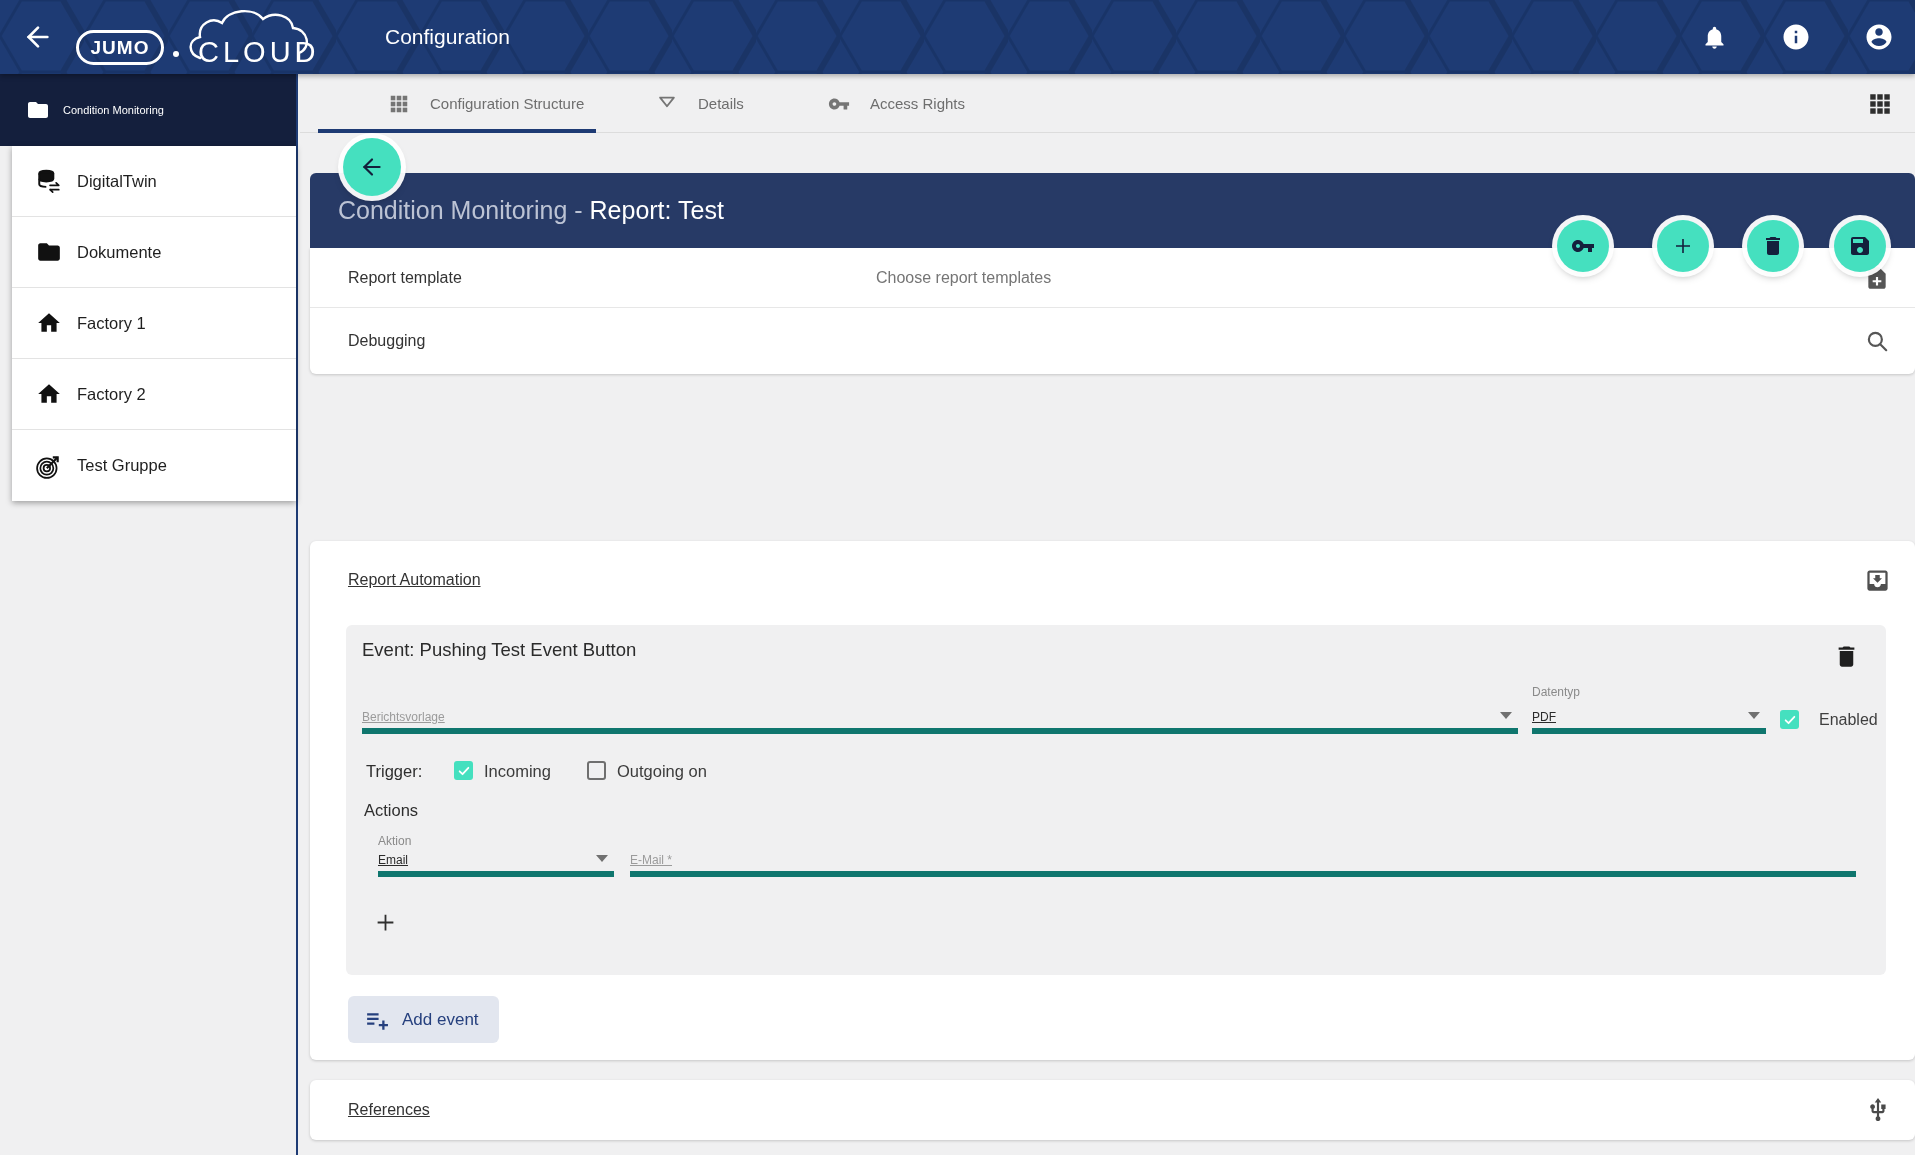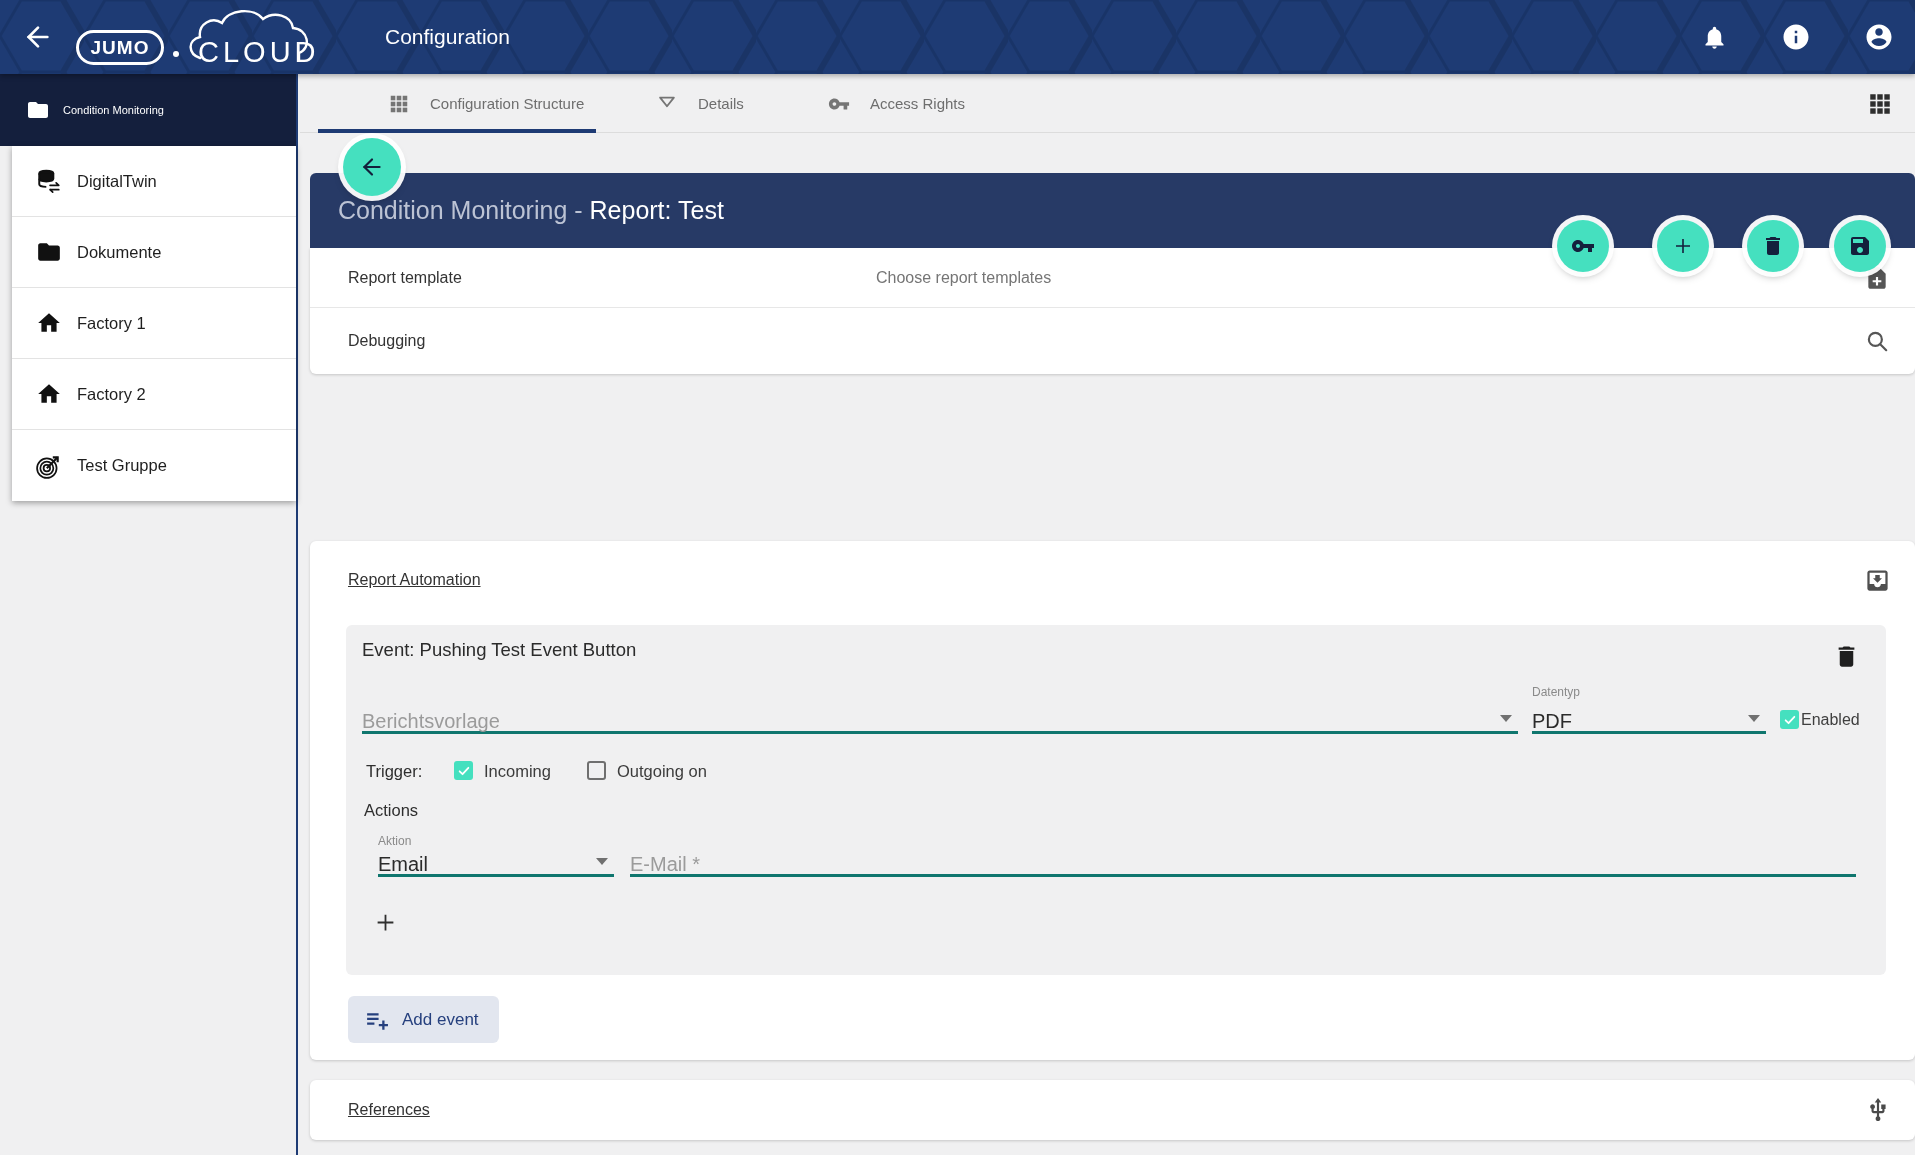--- a/index.html
+++ b/index.html
@@ -65,27 +65,27 @@
 
   .card { position:absolute; left:10px; width:1605px; background:#fff; border-radius:6px; box-shadow:0 1px 3px rgba(0,0,0,.18); }
   .automation-card { top:467px; height:519px; }
   .section-label { position:absolute; left:38px; font-size:16px; color:#333;text-decoration:underline; }
   .auto-label { top:30px; }
   .inbox-ico { position:absolute; right:24px; top:26px; width:27px; height:27px; color:#4f4f4f; }
 
   .event-card { position:absolute; left:36px; top:84px; width:1540px; height:350px; background:#f0f0f1; border-radius:6px; }
   .event-title { position:absolute; left:16px; top:14px; font-size:18.5px; color:#2b2b2b; }
   .event-del { position:absolute; right:26px; top:18px; width:27px; height:27px; color:#1f1f1f; cursor:pointer; }
-  .field { position:absolute; height:24px; border-bottom:3px solid #0f766e; font-size:20px; cursor:pointer; }
+  .field { position:absolute; height:24px; border-bottom:6px solid #0f766e; font-size:12px; cursor:pointer;text-decoration:underline; }
   .f-berichts { left:16px; top:85px; width:1156px; color:#9b9b9b; }
   .caret { position:absolute; right:6px; bottom:9px; width:0; height:0; border-left:6px solid transparent; border-right:6px solid transparent; border-top:7px solid #707070; }
   .small-label { position:absolute; font-size:12px; color:#8a8a8a; }
   .datentyp-label { left:1186px; top:60px; }
   .f-datentyp { left:1186px; top:85px; width:234px; color:#2b2b2b; }
-  .enabled-wrap { position:absolute; left:1434px; top:85px; display:flex; align-items:center; gap:2px; font-size:16px; color:#3f3f3f; }
+  .enabled-wrap { position:absolute; left:1434px; top:85px; display:flex; align-items:center; gap:20px; font-size:16px; color:#3f3f3f; }
   .cb { width:19px; height:19px; border-radius:3px; flex:none; cursor:pointer; }
   .cb-on { background:#45e0bf; display:flex; align-items:center; justify-content:center; }
   .cb-on svg { width:14px; height:14px; color:#fff; }
   .cb-off { border:2px solid #6f6f6f; background:transparent; }
   .trigger-label { position:absolute; left:20px; top:137px; font-size:16.5px; color:#2e2e2e; }
   .cb-incoming { position:absolute; left:108px; top:136px; }
   .lbl-incoming { position:absolute; left:138px; top:137px; font-size:16.5px; color:#3c3c3c; }
   .cb-outgoing { position:absolute; left:241px; top:136px; }
   .lbl-outgoing { position:absolute; left:271px; top:137px; font-size:16.5px; color:#3c3c3c; }
   .actions-label { position:absolute; left:18px; top:176px; font-size:16.5px; color:#2e2e2e; }

